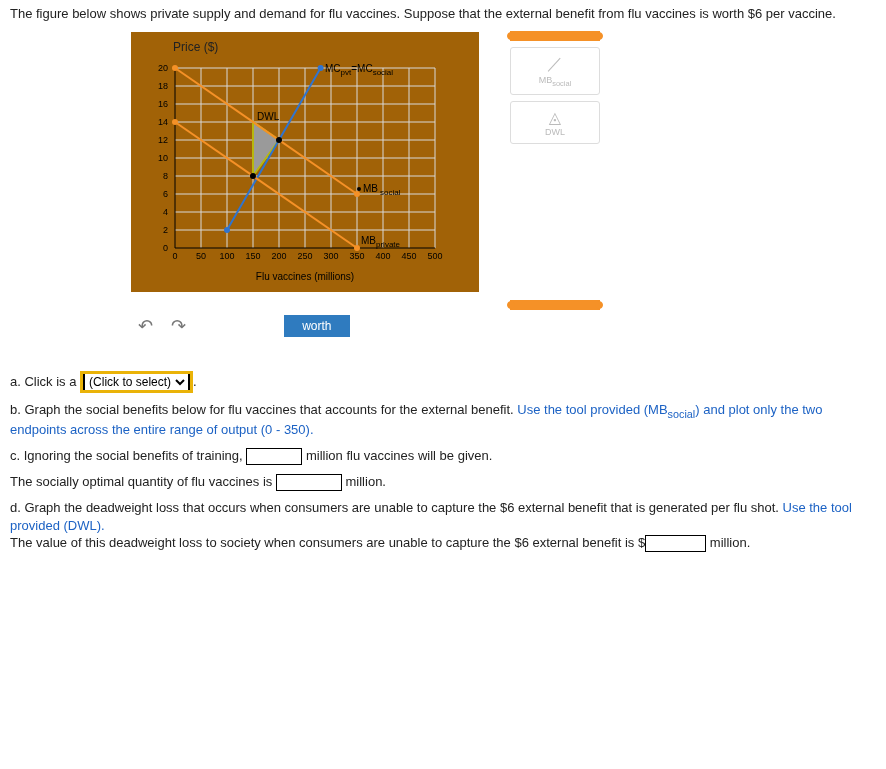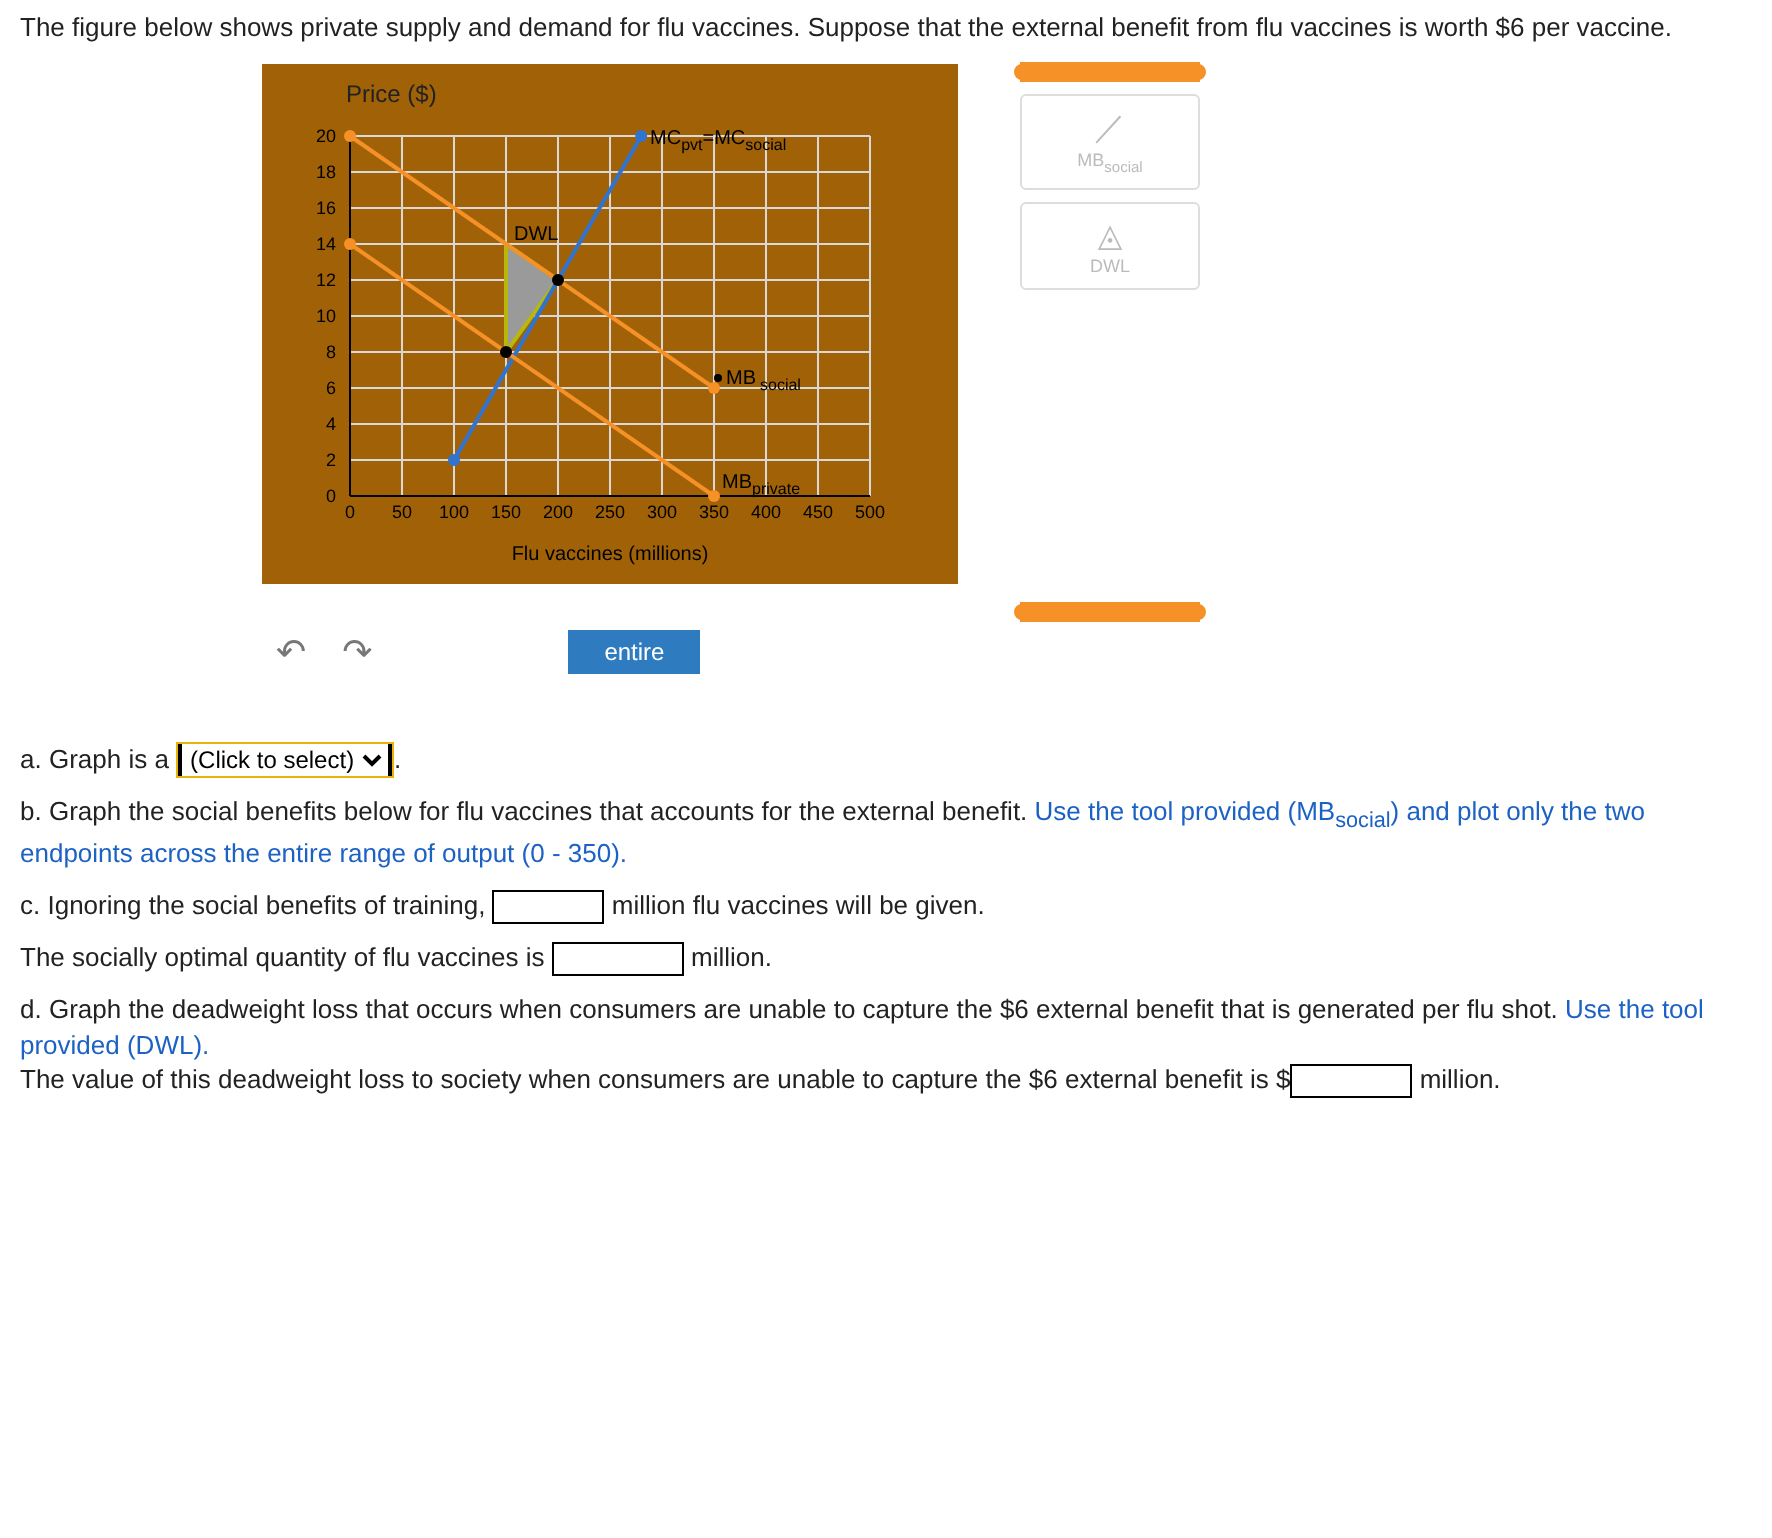--- a/index.html
+++ b/index.html
@@ -19,21 +19,21 @@
   .orange-bar{height:10px;background:#f59127;position:relative}
   .orange-bar .dot{width:6px;height:6px;border-radius:50%;background:#f59127;border:1px solid #f59127;position:absolute;top:1px}
   .dot.l{left:-3px}.dot.r{right:-3px}
   .legend-box{border:1px solid #ddd;border-radius:3px;padding:6px;margin:6px 0;text-align:center;color:#bbb}
   .legend-box .ic{font-size:16px;color:#bbb;display:block}
   .bottom-tools{display:flex;align-items:center;gap:18px;margin-top:18px;padding:4px 8px}
   .undo,.redo{font-size:18px;color:#777;cursor:pointer;user-select:none}
   .reset-btn{background:#2f7bbf;color:#fff;border:none;padding:4px 18px;font-size:12px;cursor:pointer;margin-left:80px}
   .questions p{margin:8px 0;line-height:1.35}
   .indent{margin-left:22px}
-  .select-look{display:inline-block;border:1px solid #eab308;background:#000000;padding:0 2px;font-size:12px}
+  .select-look{display:inline-block;border:3px solid #eab308;background:#000000;padding:0 2px;font-size:12px}
   .select-look select{border:none;font-size:12px;background:#fff}
   .txt-in{border:1px solid #000;height:15px;font-size:12px;padding:0 2px;vertical-align:middle}
   .hint{color:#1c62c4}
 </style>
 </head>
 <body>
 <div class="page">
 
 <div class="intro">The figure below shows private supply and demand for flu vaccines. Suppose that the external benefit from flu vaccines is worth $6 per vaccine.</div>
 
@@ -117,21 +117,21 @@
           <circle cx="224" cy="131" r="2" fill="#000"></circle>
           <text class="lbl" x="226" y="186"><tspan>MB</tspan><tspan class="sub" dy="3">private</tspan></text>
 
           <text class="lbl" x="170" y="222" text-anchor="middle">Flu vaccines (millions)</text>
         </g>
       </svg>
     </div>
     <div class="bottom-tools">
       <span class="undo">↶</span>
       <span class="redo">↷</span>
-      <button class="reset-btn">entire</button>
+      <button class="reset-btn">worth</button>
     </div>
   </div>
 
   <div class="legend-col">
     <div class="orange-bar">
           <span class="dot l"></span>
           <span class="dot r"></span>
         </div>
     <div class="legend-box">
       <span class="ic">／</span>
@@ -144,21 +144,21 @@
     <div style="height:150px"></div>
     <div class="orange-bar">
           <span class="dot l"></span>
           <span class="dot r"></span>
         </div>
   </div>
 </div>
 
 <div class="questions">
   <p>
-    <span>a. Graph is a </span>
+    <span>a. Click is a </span>
     <span class="select-look"><select><option>(Click to select)</option></select></span>.
   </p>
   <p>
     <span>b. Graph the social benefits below for flu vaccines that accounts for the external benefit. </span><span class="hint"><span>Use the tool provided (MB</span><sub>social</sub><span>) and plot only the two endpoints across the entire range of output (0 - 350).</span></span>
   </p>
   <p>
     <span>c. Ignoring the social benefits of training, </span><input class="txt-in" style="width: 50px;"><span> million flu vaccines will be given.</span>
   </p>
   <p class="indent">
     <span>The socially optimal quantity of flu vaccines is </span><input class="txt-in" style="width: 60px;"><span> million.</span>

